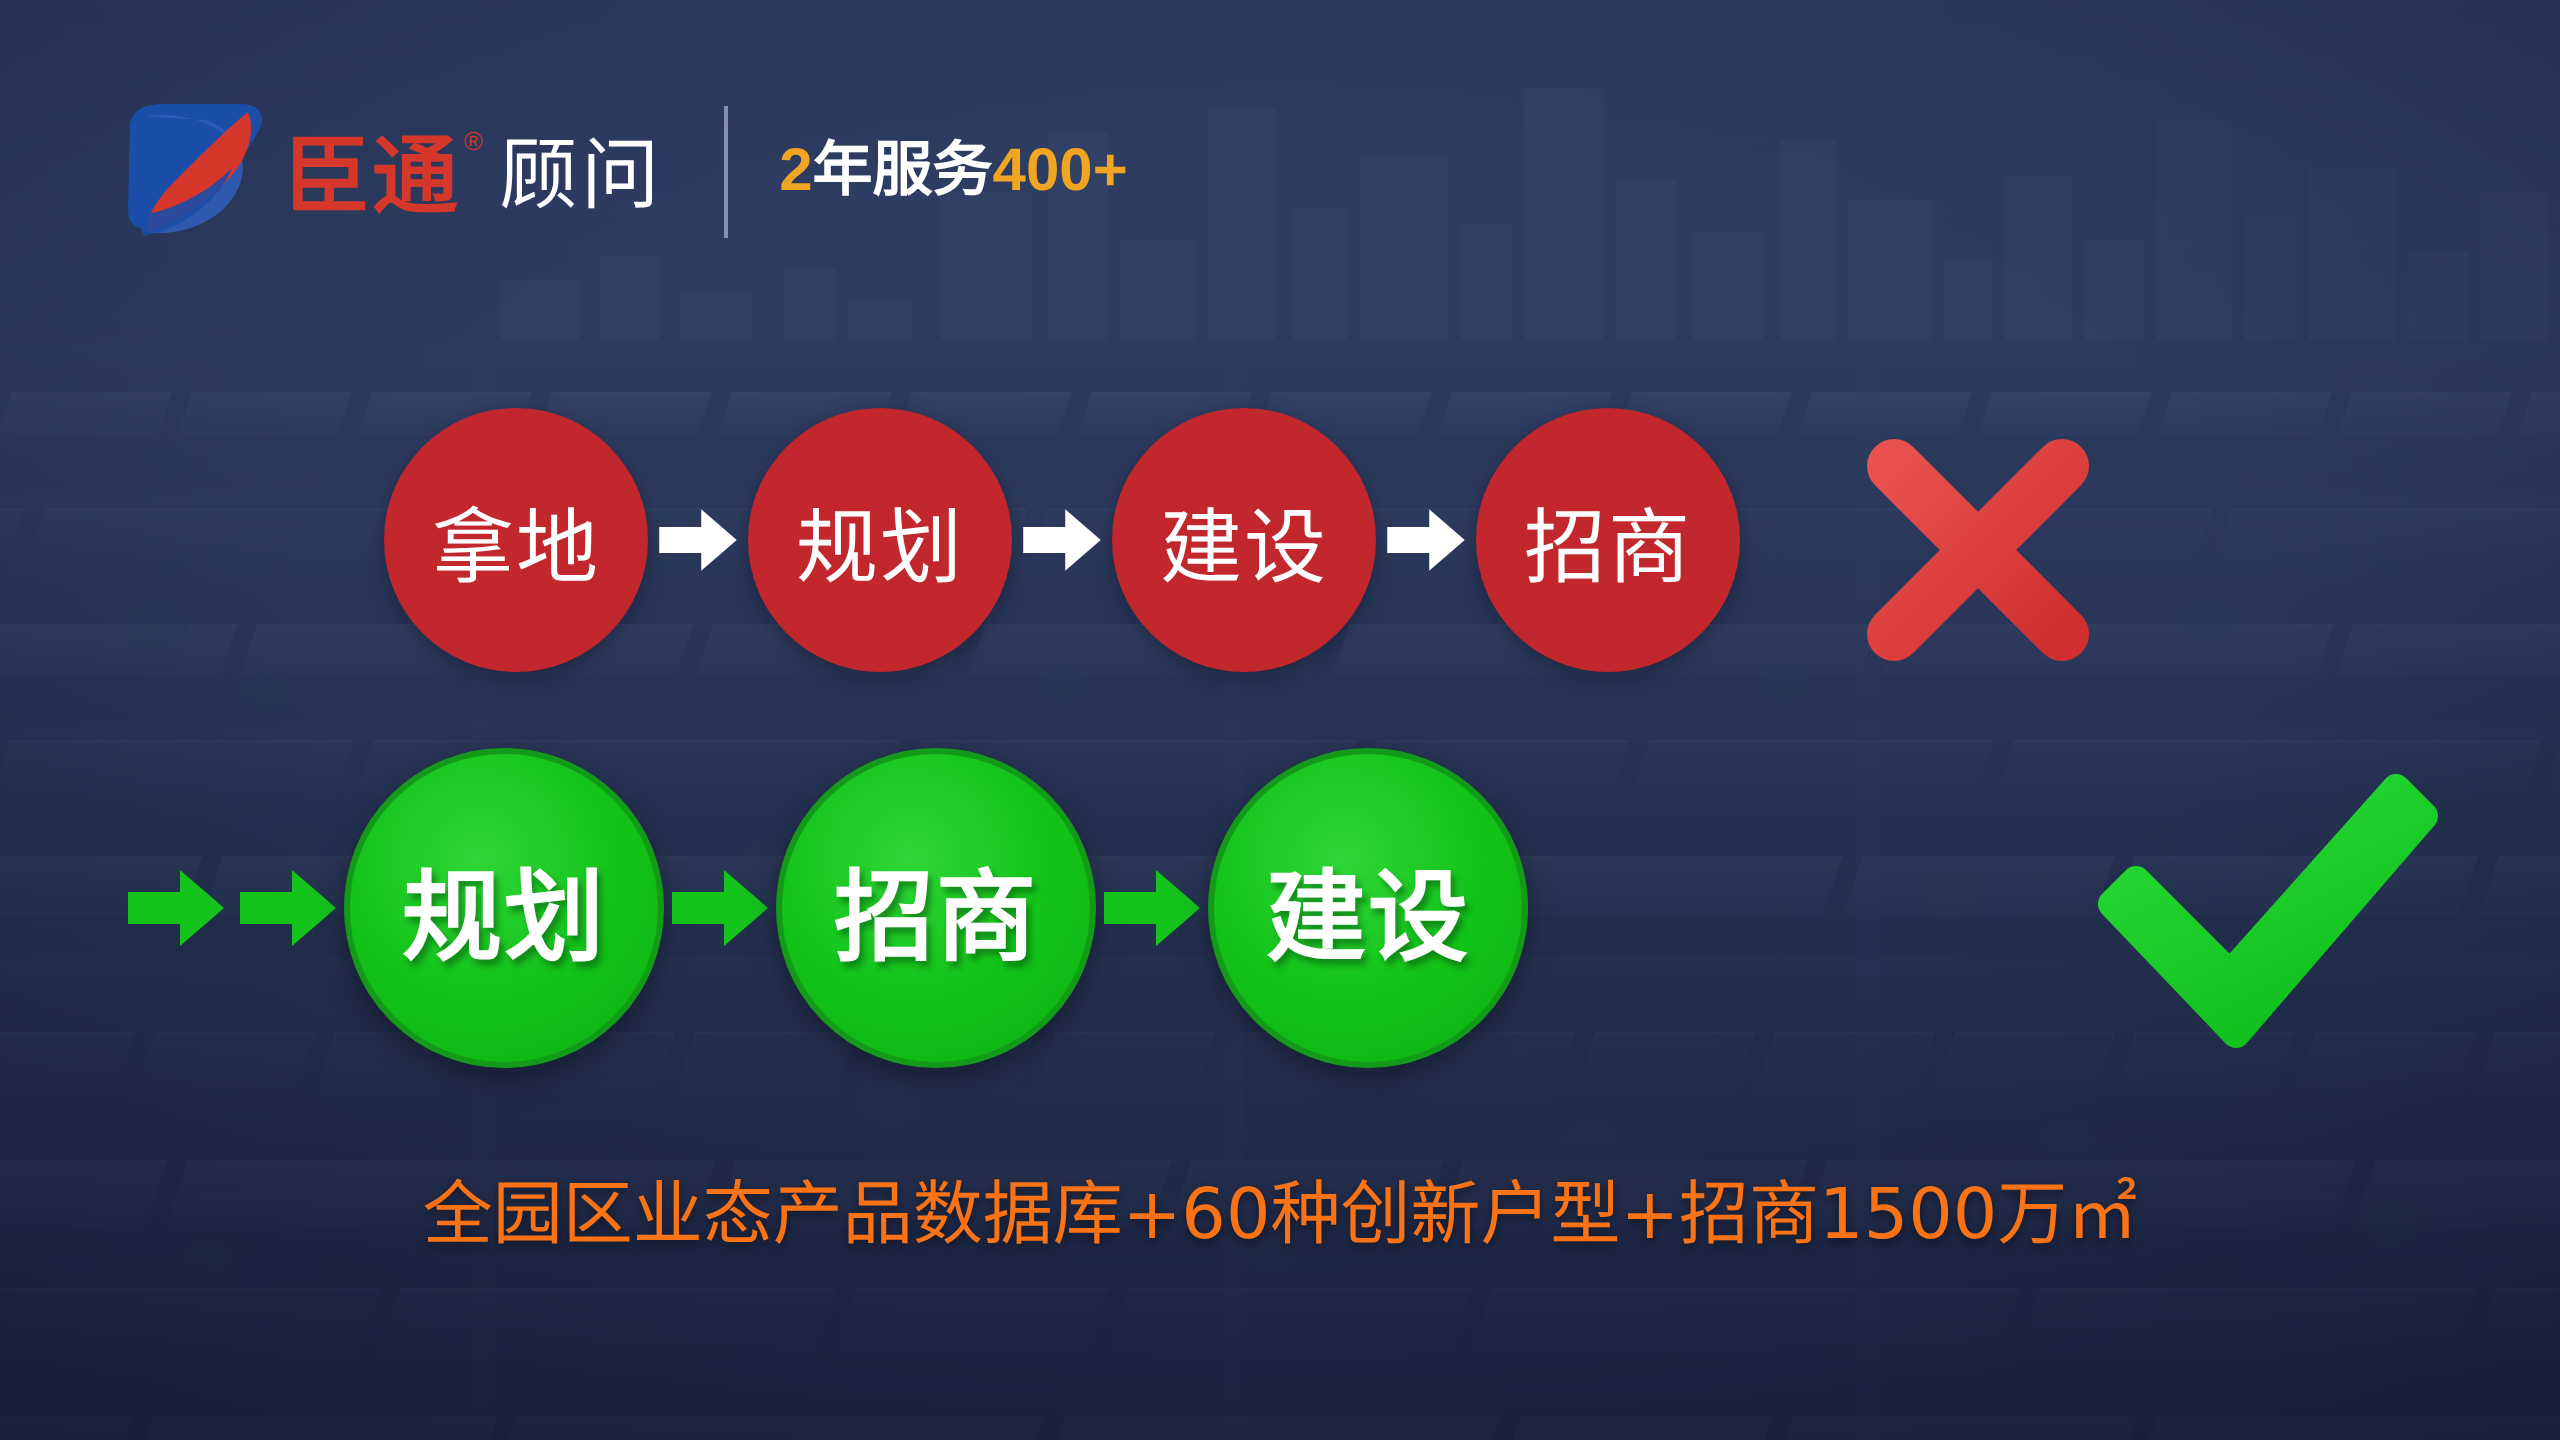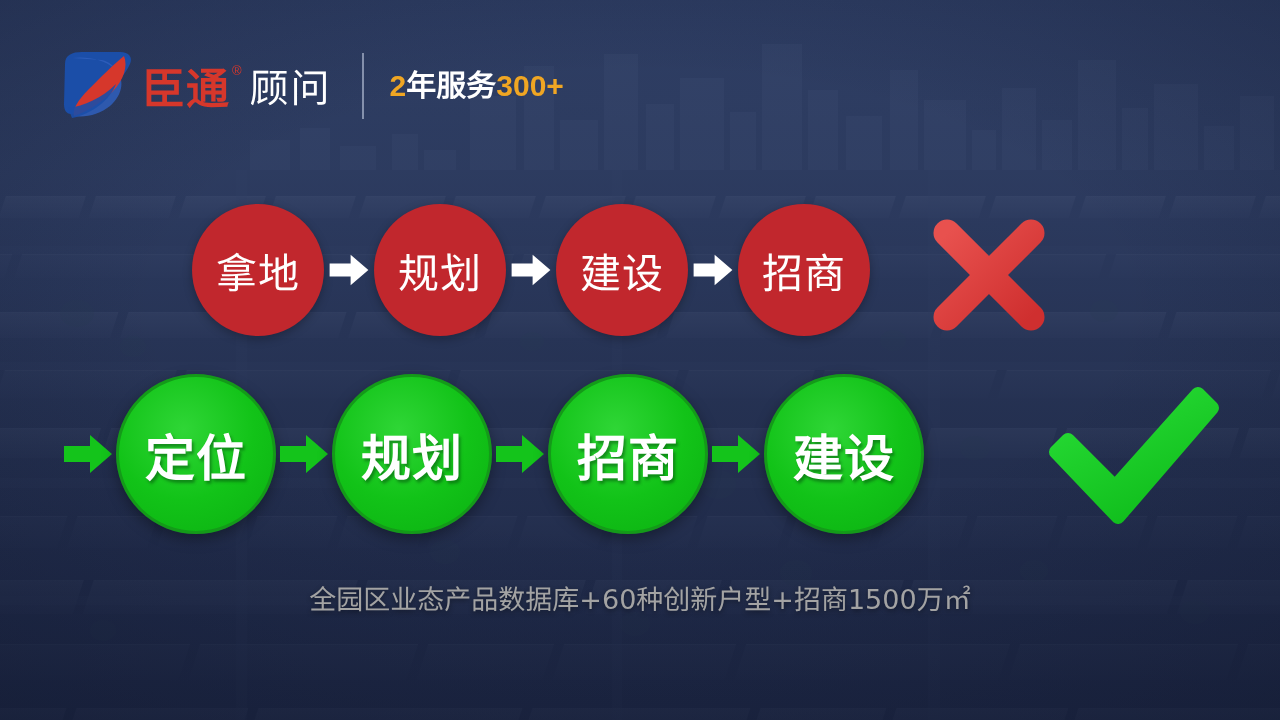--- a/index.html
+++ b/index.html
@@ -119,22 +119,22 @@
   .arrow-red { width:42px; height:34px; margin:0 4px; }
   .arrow-green { width:52px; height:42px; margin:0 2px; }
 
   .mark { position:absolute; }
   .mark-x { left:930px; top:216px; width:118px; height:118px; }
   .mark-check { left:1048px; top:386px; width:172px; height:146px; }
 
   
   .footer-line {
     position:absolute; left:0; right:0; top:578px;
-    text-align:center; color:#a3a3a3;
-    font-size:27px; letter-spacing:0px;
+    text-align:center; color:#f97316;
+    font-size:35px; letter-spacing:0px;
     font-family:"DejaVu Sans","Liberation Sans",sans-serif;
     text-shadow:0 2px 5px rgba(0,0,0,.45);
     white-space:nowrap;
   }
 </style>
 </head>
 <body>
 
 <div id="stage">
 
@@ -313,21 +313,21 @@
         <span class="logo-cn">臣通</span>
         <span class="logo-reg">®</span>
         <span class="logo-gw">顾问</span>
       </div>
     </div>
 
     <div class="hdr-divider"></div>
 
     <div class="slogan">
       <div class="l1">
-        <span class="num">2</span><span class="mid">年服务</span><span class="num">300+</span>
+        <span class="num">2</span><span class="mid">年服务</span><span class="num">400+</span>
       </div>
     </div>
   </div>
 
   <div class="row row-red" id="row-red">
       <div class="node node-red">
             <span>拿地</span>
           </div>
       <svg class="arrow arrow-red" viewBox="0 0 52 42" preserveAspectRatio="xMidYMid meet">
             <path d="M2 13 L28 13 L28 2 L50 21 L28 40 L28 29 L2 29 Z" fill="#ffffff"></path>
@@ -361,23 +361,20 @@
         <line x1="17" y1="17" x2="101" y2="101"></line>
         <line x1="101" y1="17" x2="17" y2="101"></line>
       </g>
     </svg>
   </div>
 
   <div class="row row-green" id="row-green">
       <svg class="arrow arrow-green" viewBox="0 0 52 42" preserveAspectRatio="xMidYMid meet">
             <path d="M2 13 L28 13 L28 2 L50 21 L28 40 L28 29 L2 29 Z" fill="#14c41b"></path>
           </svg>
-      <div class="node node-green">
-            <span>定位</span>
-          </div>
       <svg class="arrow arrow-green" viewBox="0 0 52 42" preserveAspectRatio="xMidYMid meet">
             <path d="M2 13 L28 13 L28 2 L50 21 L28 40 L28 29 L2 29 Z" fill="#14c41b"></path>
           </svg>
       <div class="node node-green">
             <span>规划</span>
           </div>
       <svg class="arrow arrow-green" viewBox="0 0 52 42" preserveAspectRatio="xMidYMid meet">
             <path d="M2 13 L28 13 L28 2 L50 21 L28 40 L28 29 L2 29 Z" fill="#14c41b"></path>
           </svg>
       <div class="node node-green">

